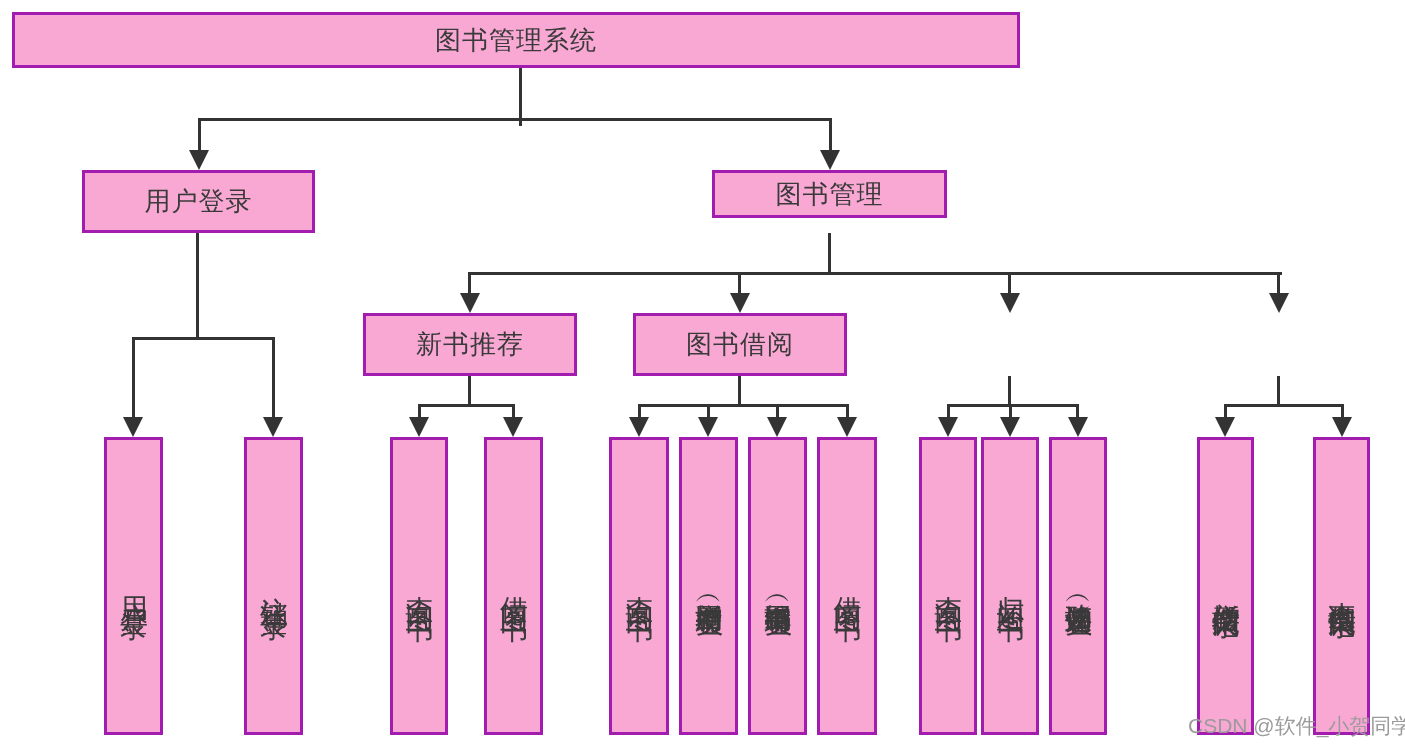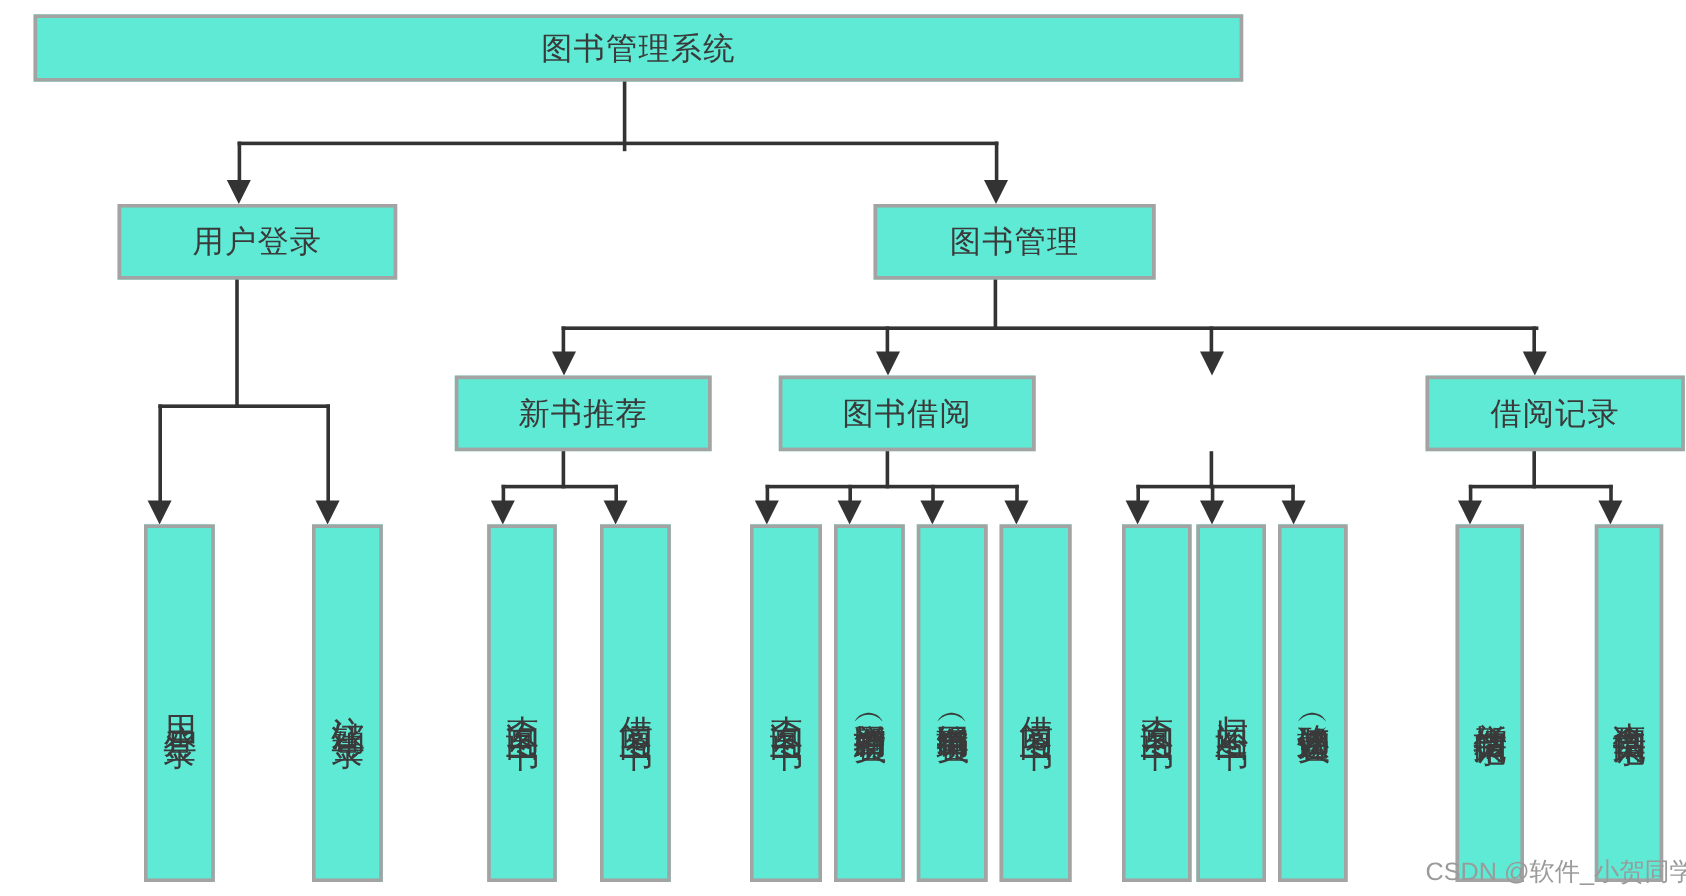--- a/index.html
+++ b/index.html
@@ -6,27 +6,26 @@
   .canvas{
     position:relative;
     width:1405px;height:747px;
     background:#ffffff;
     font-family:"Liberation Sans","DejaVu Sans",sans-serif;
     overflow:hidden;
   }
   .box{
     position:absolute;
     box-sizing:border-box;
-    border:3px solid #a3a3a3;
-    background:#5eead4;
+    border:3px solid #a21caf;
+    background:#f9a8d4;
     display:flex;
     align-items:center;
     justify-content:center;
     color:#3a3a3a;
-    margin-left:16px;
   }
   .hlabel{font-size:26px;letter-spacing:1px;white-space:nowrap;}
   .vlabel{
     writing-mode:vertical-rl;
     text-orientation:mixed;
     font-size:28px;
     letter-spacing:6px;
     line-height:1;
     white-space:nowrap;
   }
@@ -59,21 +58,21 @@
   <div class="box hlabel" style="left:12px;top:12px;width:1008px;height:56px;">图书管理系统</div>
 
   <div class="vline" style="left:519px;top:68px;height:58px;"></div>
   <div class="hline" style="left:198px;top:118px;width:634px;"></div>
   <div class="vline" style="left:198px;top:118px;height:36px;"></div>
   <div class="arrow" style="left:189px;top:150px;"></div>
   <div class="vline" style="left:829px;top:118px;height:36px;"></div>
   <div class="arrow" style="left:820px;top:150px;"></div>
 
   <div class="box hlabel" style="left:82px;top:170px;width:233px;height:63px;">用户登录</div>
-  <div class="box hlabel" style="left:712px;top:170px;width:235px;height:63px;">图书管理</div>
+  <div class="box hlabel" style="left:712px;top:170px;width:235px;height:48px;">图书管理</div>
 
   <div class="vline" style="left:196px;top:233px;height:107px;"></div>
   <div class="hline" style="left:132px;top:337px;width:143px;"></div>
   <div class="vline" style="left:132px;top:337px;height:83px;"></div>
   <div class="arrow" style="left:123px;top:417px;"></div>
   <div class="vline" style="left:272px;top:337px;height:83px;"></div>
   <div class="arrow" style="left:263px;top:417px;"></div>
 
   <div class="vline" style="left:828px;top:233px;height:42px;"></div>
   <div class="hline" style="left:468px;top:272px;width:814px;"></div>
@@ -81,21 +80,20 @@
   <div class="arrow" style="left:460px;top:293px;"></div>
   <div class="vline" style="left:738px;top:272px;height:25px;"></div>
   <div class="arrow" style="left:730px;top:293px;"></div>
   <div class="vline" style="left:1008px;top:272px;height:25px;"></div>
   <div class="arrow" style="left:1000px;top:293px;"></div>
   <div class="vline" style="left:1277px;top:272px;height:25px;"></div>
   <div class="arrow" style="left:1269px;top:293px;"></div>
 
   <div class="box hlabel" style="left:363px;top:313px;width:214px;height:63px;">新书推荐</div>
   <div class="box hlabel" style="left:633px;top:313px;width:214px;height:63px;">图书借阅</div>
-  <div class="box hlabel" style="left:1172px;top:313px;width:216px;height:63px;">借阅记录</div>
 
   <div class="vline" style="left:468px;top:376px;height:31px;"></div>
   <div class="hline" style="left:418px;top:404px;width:97px;"></div>
   <div class="vline" style="left:418px;top:404px;height:16px;"></div>
   <div class="arrow" style="left:409px;top:417px;"></div>
   <div class="vline" style="left:512px;top:404px;height:16px;"></div>
   <div class="arrow" style="left:503px;top:417px;"></div>
 
   <div class="vline" style="left:738px;top:376px;height:31px;"></div>
   <div class="hline" style="left:638px;top:404px;width:211px;"></div>

